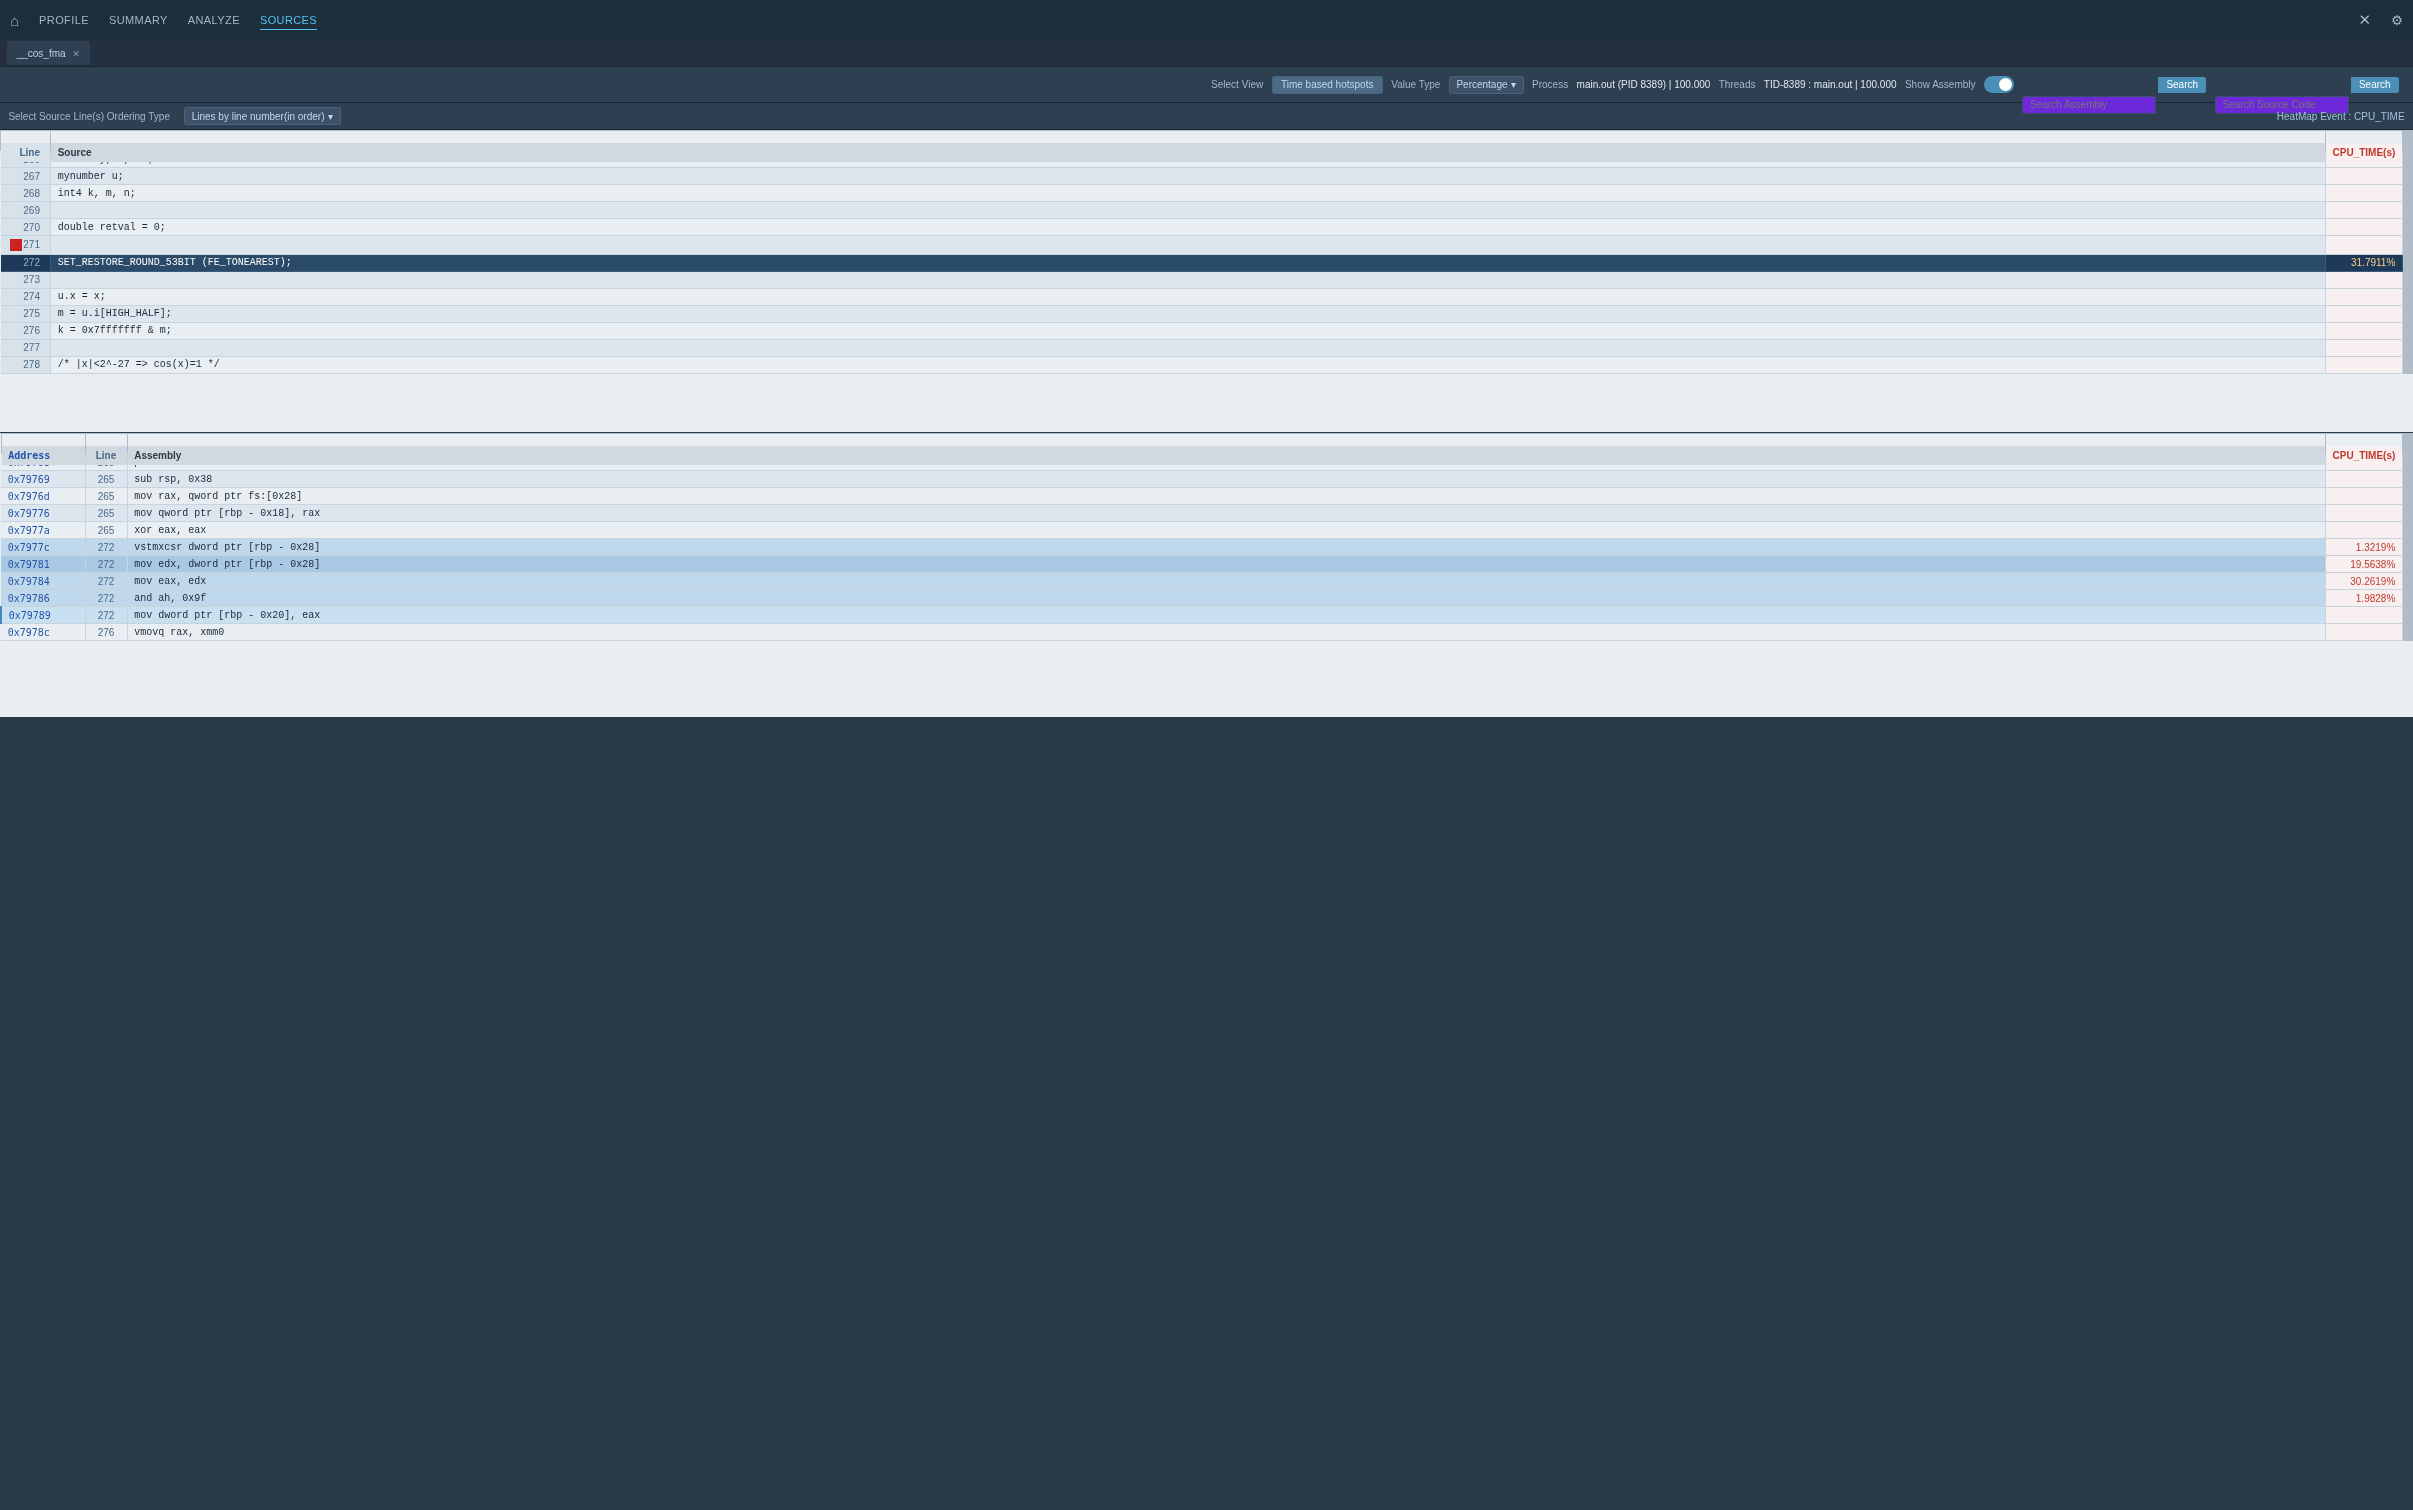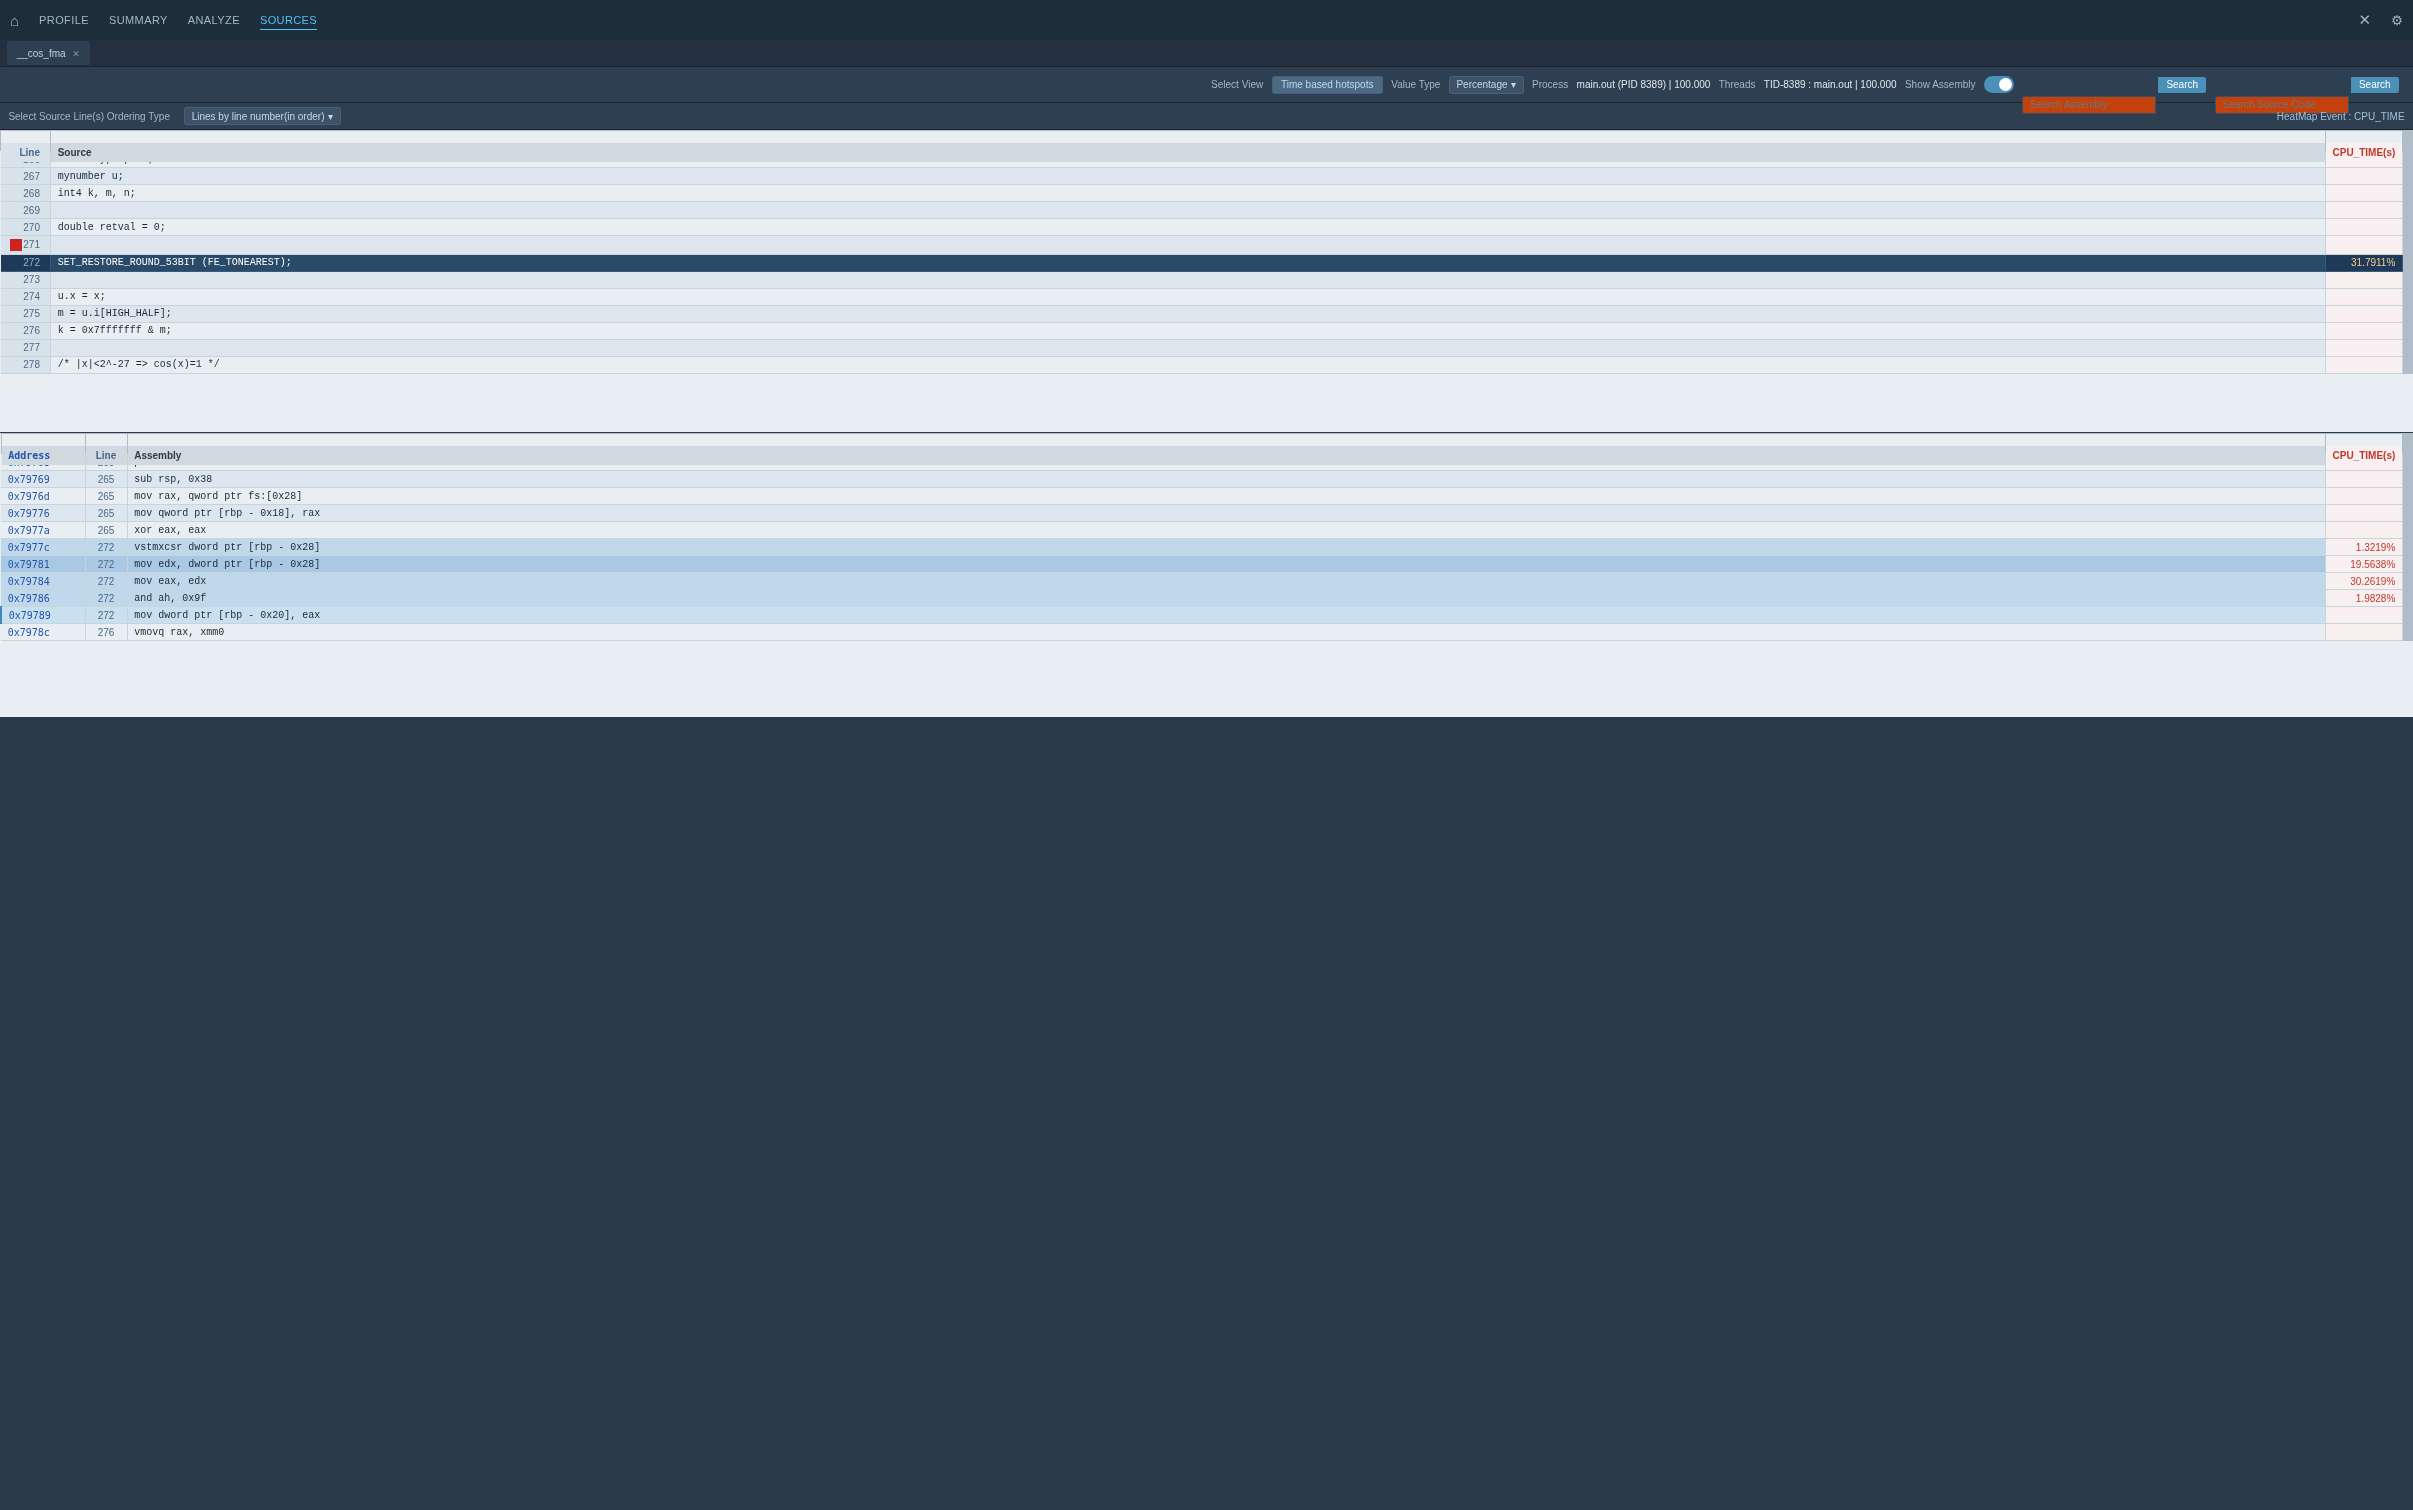--- a/index.html
+++ b/index.html
@@ -35,21 +35,21 @@
       background: #3d5268; color: #c0d8e8; border: 0.8px solid #4a6278; border-radius: 2.5px; padding: 2.5px 8.4px; font-size: 10px; cursor: pointer; white-space: nowrap;
     }
     .toolbar-btn.active { background: #4a6a85; }
     .toolbar-dropdown {
       background: #3d5268; color: #c0d8e8; border: 0.8px solid #4a6278; border-radius: 2.5px; padding: 2.5px 6.7px; font-size: 10px; cursor: pointer; display: flex; align-items: center; gap: 3.4px;
     }
     .search-box {
       display: flex; align-items: center; gap: 1.7px;
     }
     .search-input {
-      background: #c2410c; color: #c0d8e8; border: 0.8px solid #3a5068; border-radius: 2.5px 0 0 2.5px; padding: 2.5px 6.7px; font-size: 10px; width: 134px; outline: none; margin-top: 40px;
+      background: #6d28d9; color: #c0d8e8; border: 0.8px solid #3a5068; border-radius: 2.5px 0 0 2.5px; padding: 2.5px 6.7px; font-size: 10px; width: 134px; outline: none; margin-top: 40px;
     }
     .search-btn {
       background: #4a90b8; color: white; border: none; border-radius: 0 2.5px 2.5px 0; padding: 2.5px 8.4px; font-size: 10px; cursor: pointer;
     }
     .toggle-container { display: flex; align-items: center; gap: 5px; }
     .toggle {
       width: 30px; height: 17px; background: #4a90b8; border-radius: 8.4px; position: relative; cursor: pointer;
     }
     .toggle-knob {
       width: 13.4px; height: 13.4px; background: white; border-radius: 50%; position: absolute; top: 1.7px; right: 1.7px;

